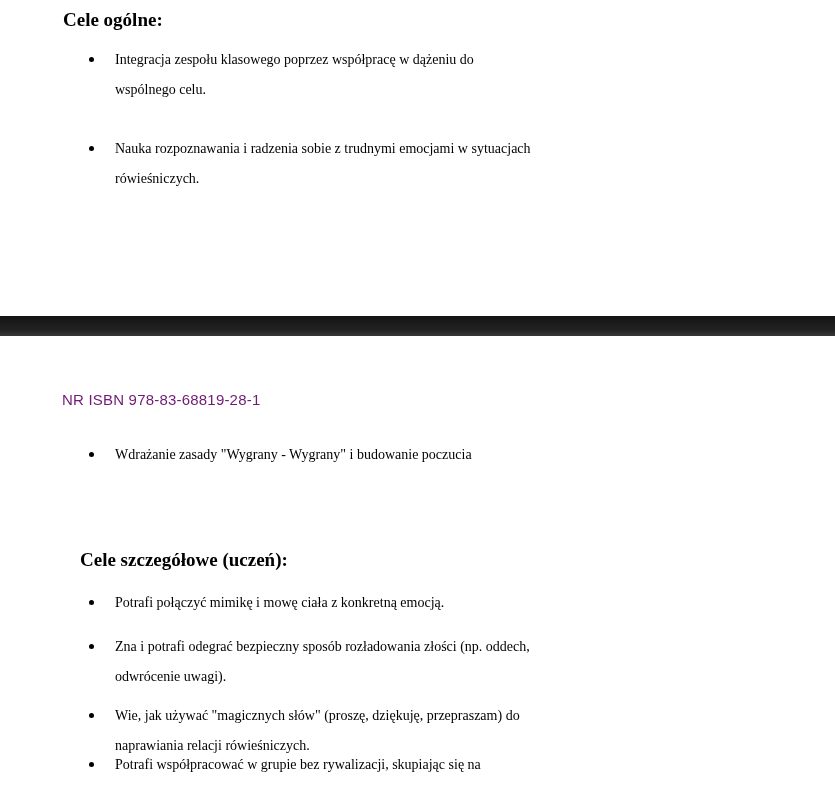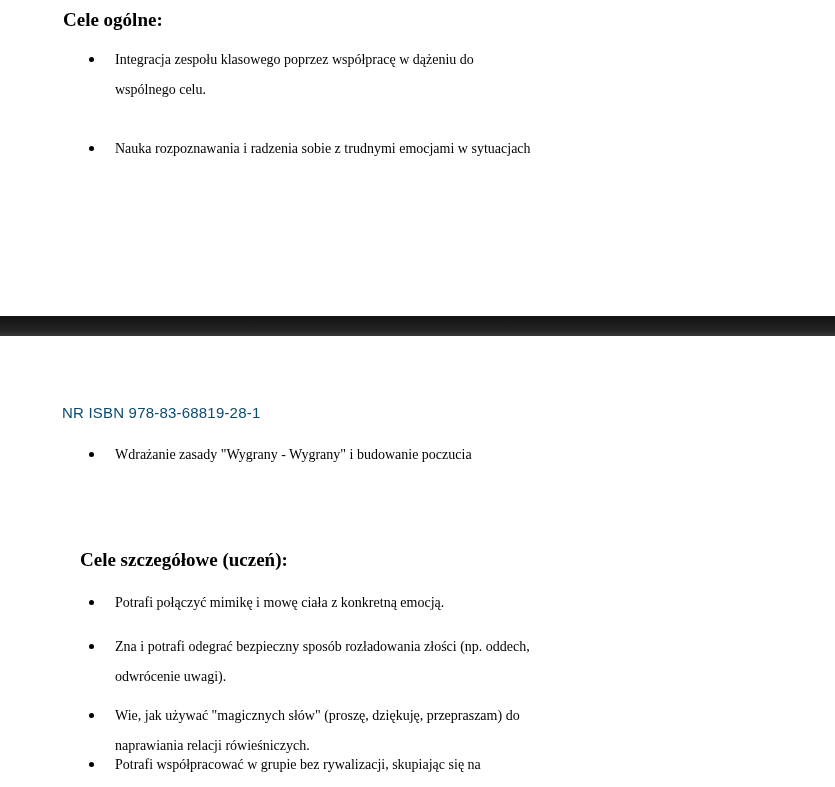--- a/index.html
+++ b/index.html
@@ -49,25 +49,25 @@
     position: absolute;
     left: 0;
     top: 316px;
     width: 835px;
     height: 20px;
     background: linear-gradient(180deg, #131313 0%, #1e1e1e 45%, #222222 70%, #383838 100%);
   }
   .isbn-line {
     position: absolute;
     left: 62px;
-    top: 404px;
+    top: 391px;
     font-family: "Liberation Sans", sans-serif;
     font-size: 15px;
     line-height: 18px;
-    color: #0c4a6e;
+    color: #701a75;
     letter-spacing: 0.2px;
     white-space: nowrap;
   }
 </style>
 </head>
 <body>
 
 <div class="canvas">
 
   <section>
@@ -79,20 +79,21 @@
       <span class="lines">
         <span class="line">Integracja zespołu klasowego poprzez współpracę w dążeniu do</span>
         <span class="line">wspólnego celu.</span>
       </span>
     </div>
 
     <div class="bullet" style="top: 114px; margin-top: 20px;">
       <span class="dot"></span>
       <span class="lines">
         <span class="line">Nauka rozpoznawania i radzenia sobie z trudnymi emocjami w sytuacjach</span>
+        <span class="line">rówieśniczych.</span>
       </span>
     </div>
 
   </section>
 
   <div class="page-separator"></div>
 
   <section>
 
     <div class="isbn-line">NR ISBN 978-83-68819-28-1</div>

